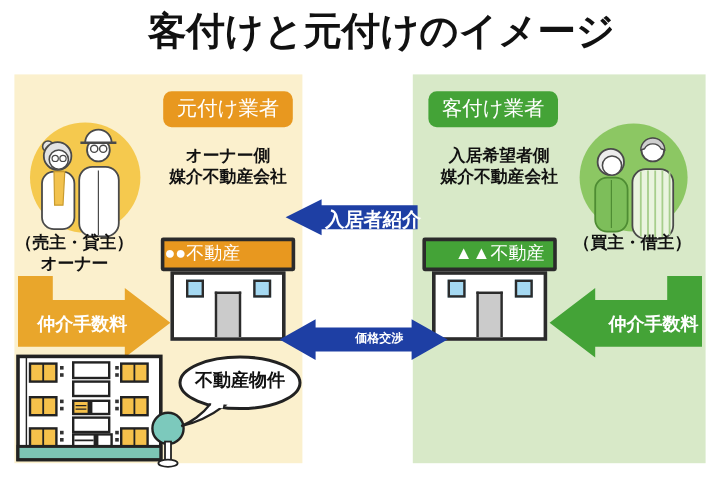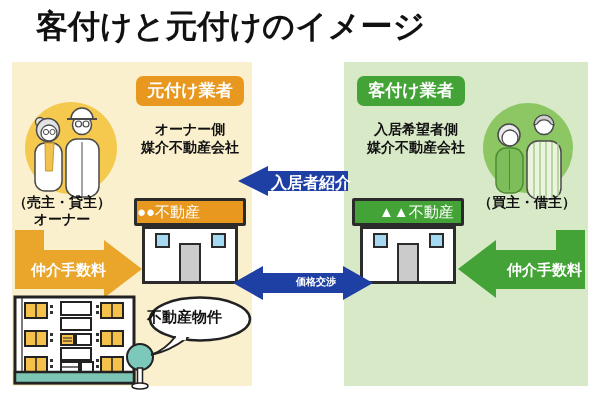--- a/index.html
+++ b/index.html
@@ -3,27 +3,27 @@
 <meta charset="utf-8">
 <style>
   :root{
     --left-bg:#FBF0CD; --right-bg:#D8E9C8; --orange:#E8981F; --orange-arrow:#E9A62B;
     --green:#44A337; --blue:#1E3FA4; --yellow-circle:#F5C94E; --green-circle:#8CC763;
     --window-blue:#A5D9F2; --teal:#7CC4B4;
   }
   html,body{margin:0;padding:0;background:#fff;}
   .stage{position:relative;width:600px;height:401px;background:#fff;overflow:hidden;
          font-family:"Liberation Sans","DejaVu Sans",sans-serif;color:#111;}
-  .title{position:absolute;top:5px;left:0;right:0;text-align:left;
+  .title{position:absolute;top:5px;left:0;right:0;text-align:center;
          font-size:32px;font-weight:800;letter-spacing:0px;color:#111;padding-left:36px;}
   .panel{position:absolute;top:62px;height:324px;}
   .panel-left{left:12px;width:240px;background:var(--left-bg);}
   .panel-right{left:344px;width:244px;background:var(--right-bg);}
   .badge{position:absolute;top:76px;width:108px;height:30px;border-radius:7px;color:#fff;
-         font-weight:bold;font-size:17px;text-align:center;line-height:30px;}
+         font-weight:normal;font-size:17px;text-align:center;line-height:30px;}
   .badge-left{left:136px;background:var(--orange);}
   .badge-right{left:357px;background:var(--green);}
   .agency-label{position:absolute;top:121px;width:160px;text-align:center;
                 font-weight:bold;font-size:14px;line-height:1.25;}
   .agency-left{left:110px;}
   .agency-right{left:336px;}
   .person-label{position:absolute;top:194px;text-align:center;font-weight:bold;
                 font-size:14px;line-height:1.2;}
   .person-left{left:4px;width:116px;}
   .person-right{left:468px;width:118px;}
@@ -40,21 +40,21 @@
                border:2px solid #2b2b2b;box-sizing:border-box;}
   .shop-door{position:absolute;top:243px;width:22px;height:38px;background:#cbcbcb;
              border:2px solid #2b2b2b;border-bottom:none;box-sizing:border-box;}
   .arrow-svg{position:absolute;}
   .arrow-label{position:absolute;color:#fff;font-weight:bold;text-align:right;}
   .fee-label{font-size:15px;width:84px;}
   .fee-left{left:22px;top:261px;}
   .fee-right{left:498px;top:261px;}
   .referral-label{left:267px;top:173px;width:84px;font-size:16px;}
   .nego-label{left:272px;top:275px;width:64px;font-size:10px;}
-  .bubble-label{position:absolute;left:147px;top:308px;width:106px;text-align:left;
+  .bubble-label{position:absolute;left:147px;top:308px;width:106px;text-align:center;
                 font-weight:bold;font-size:15px;color:#111;}
   .illu{position:absolute;}
 </style>
 </head>
 <body>
 
 <div class="stage">
 
   <div class="title">客付けと元付けのイメージ</div>
 

